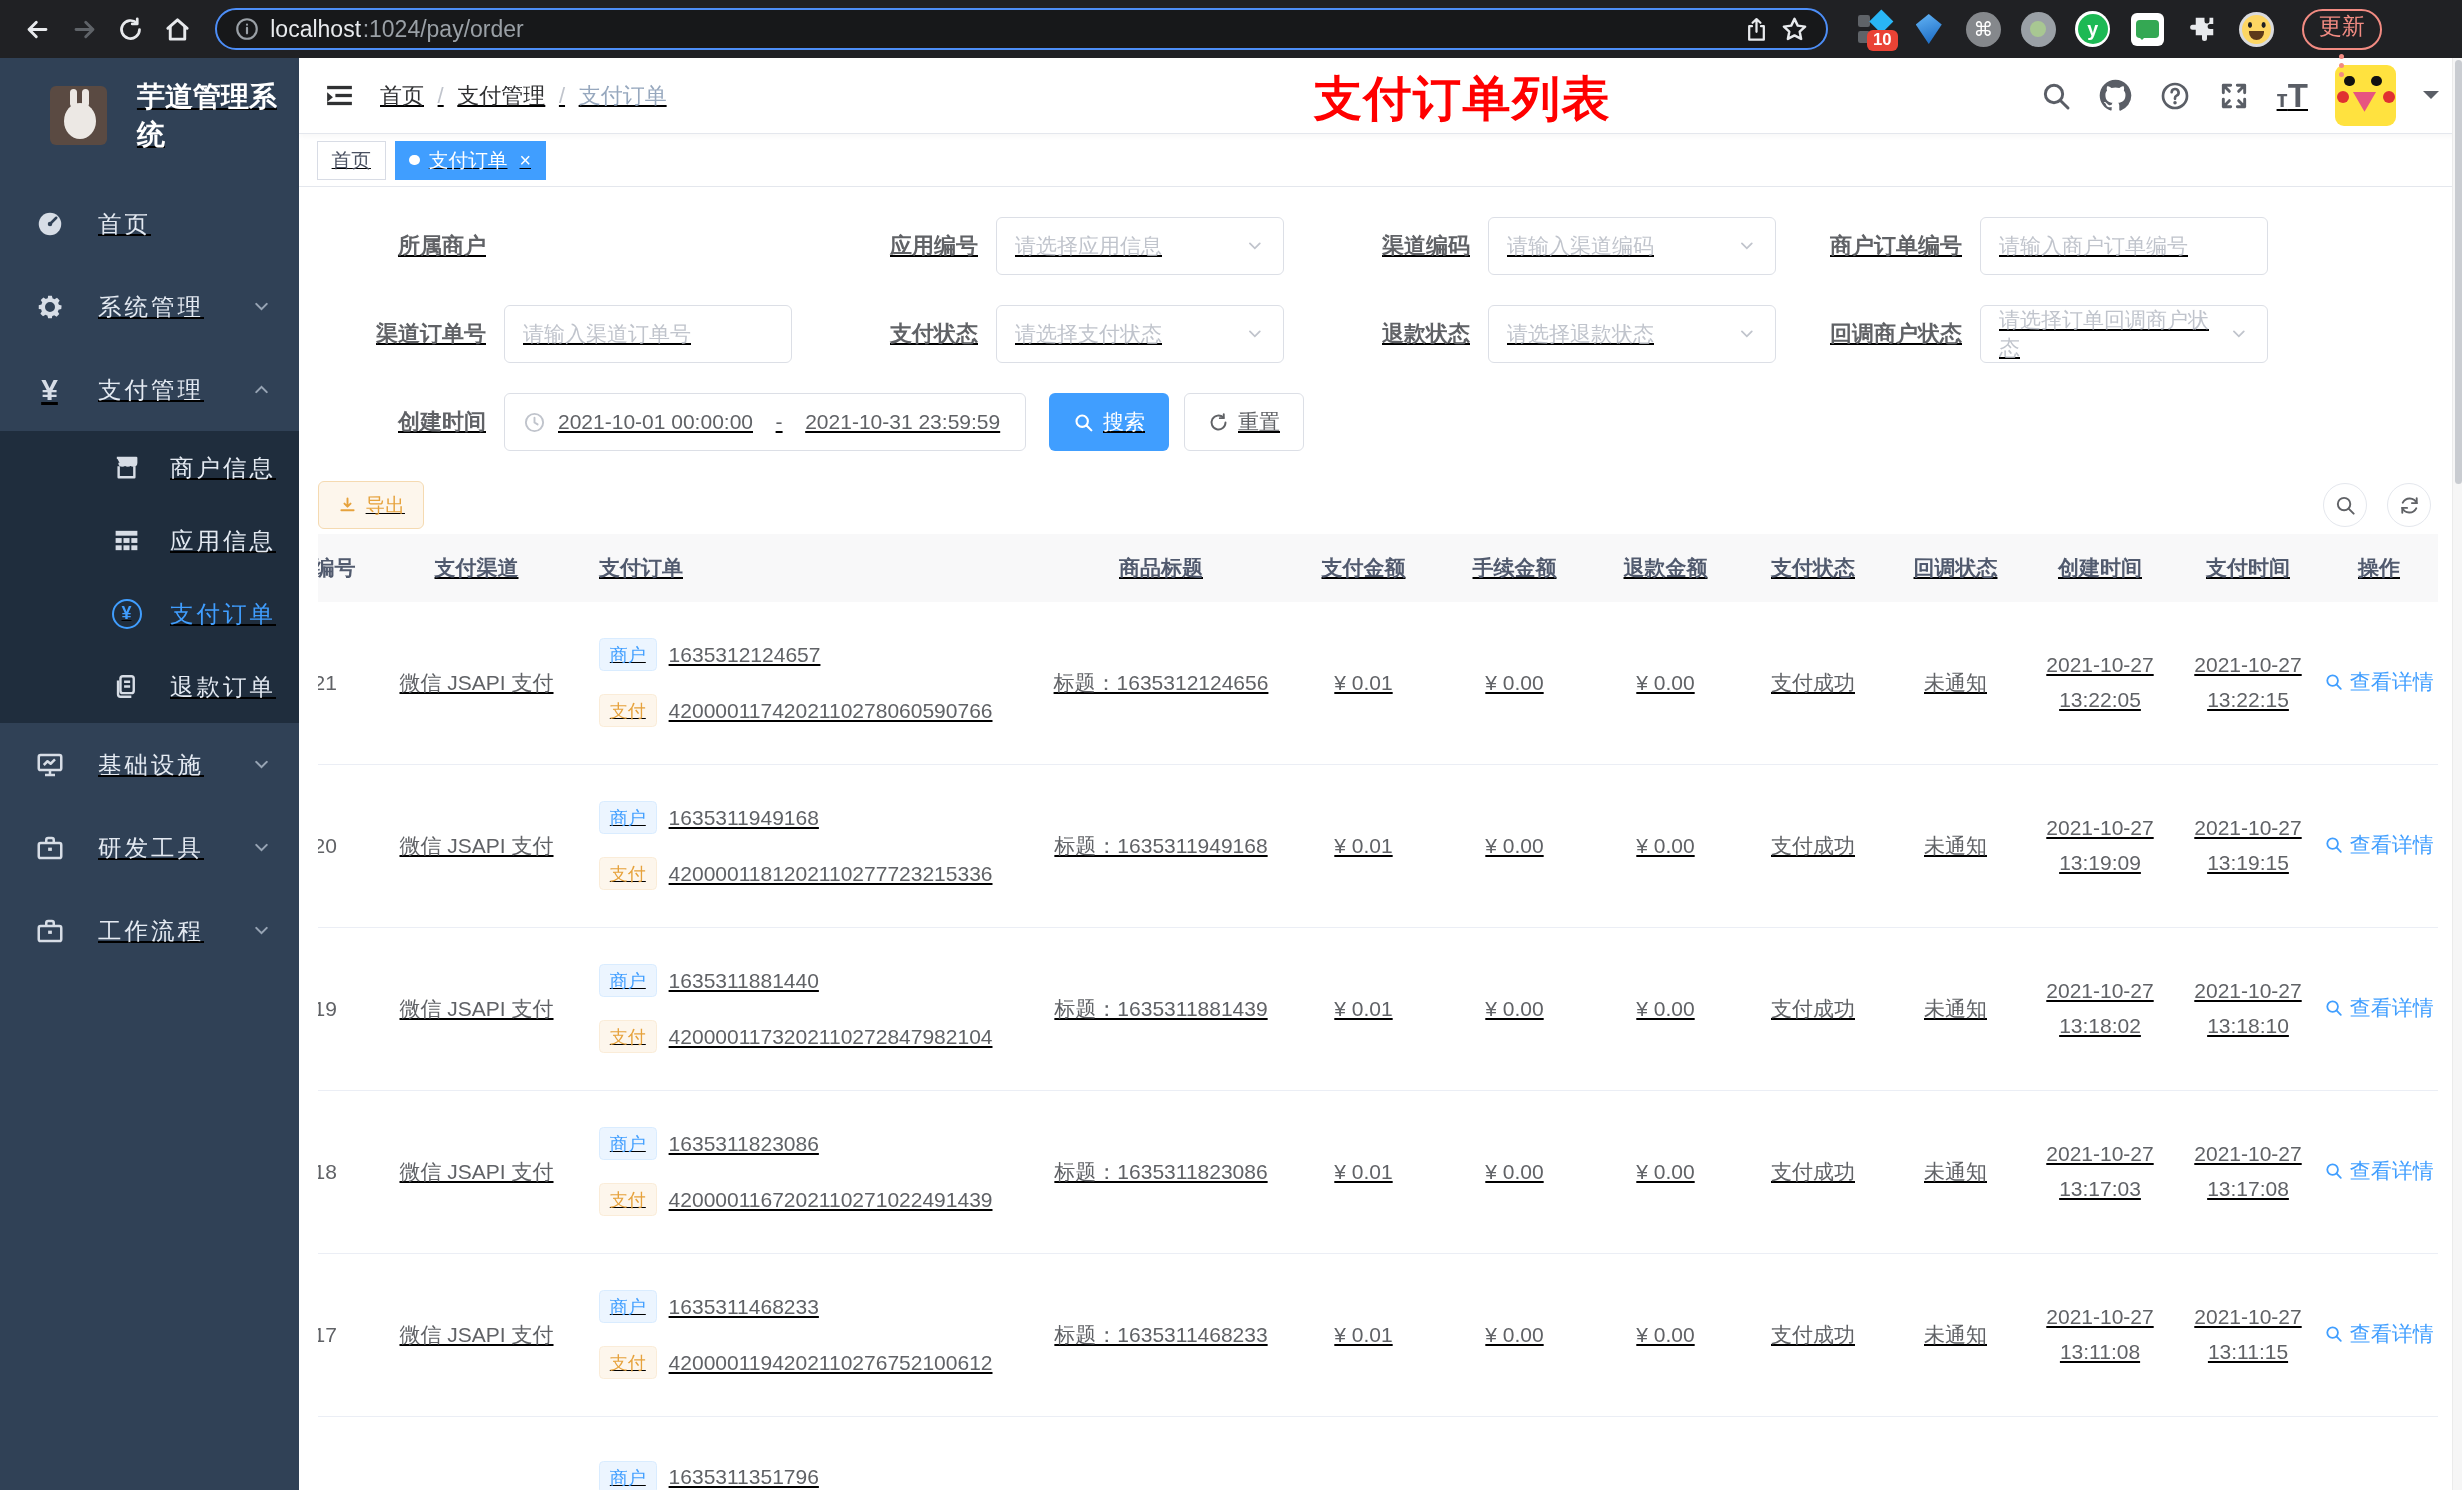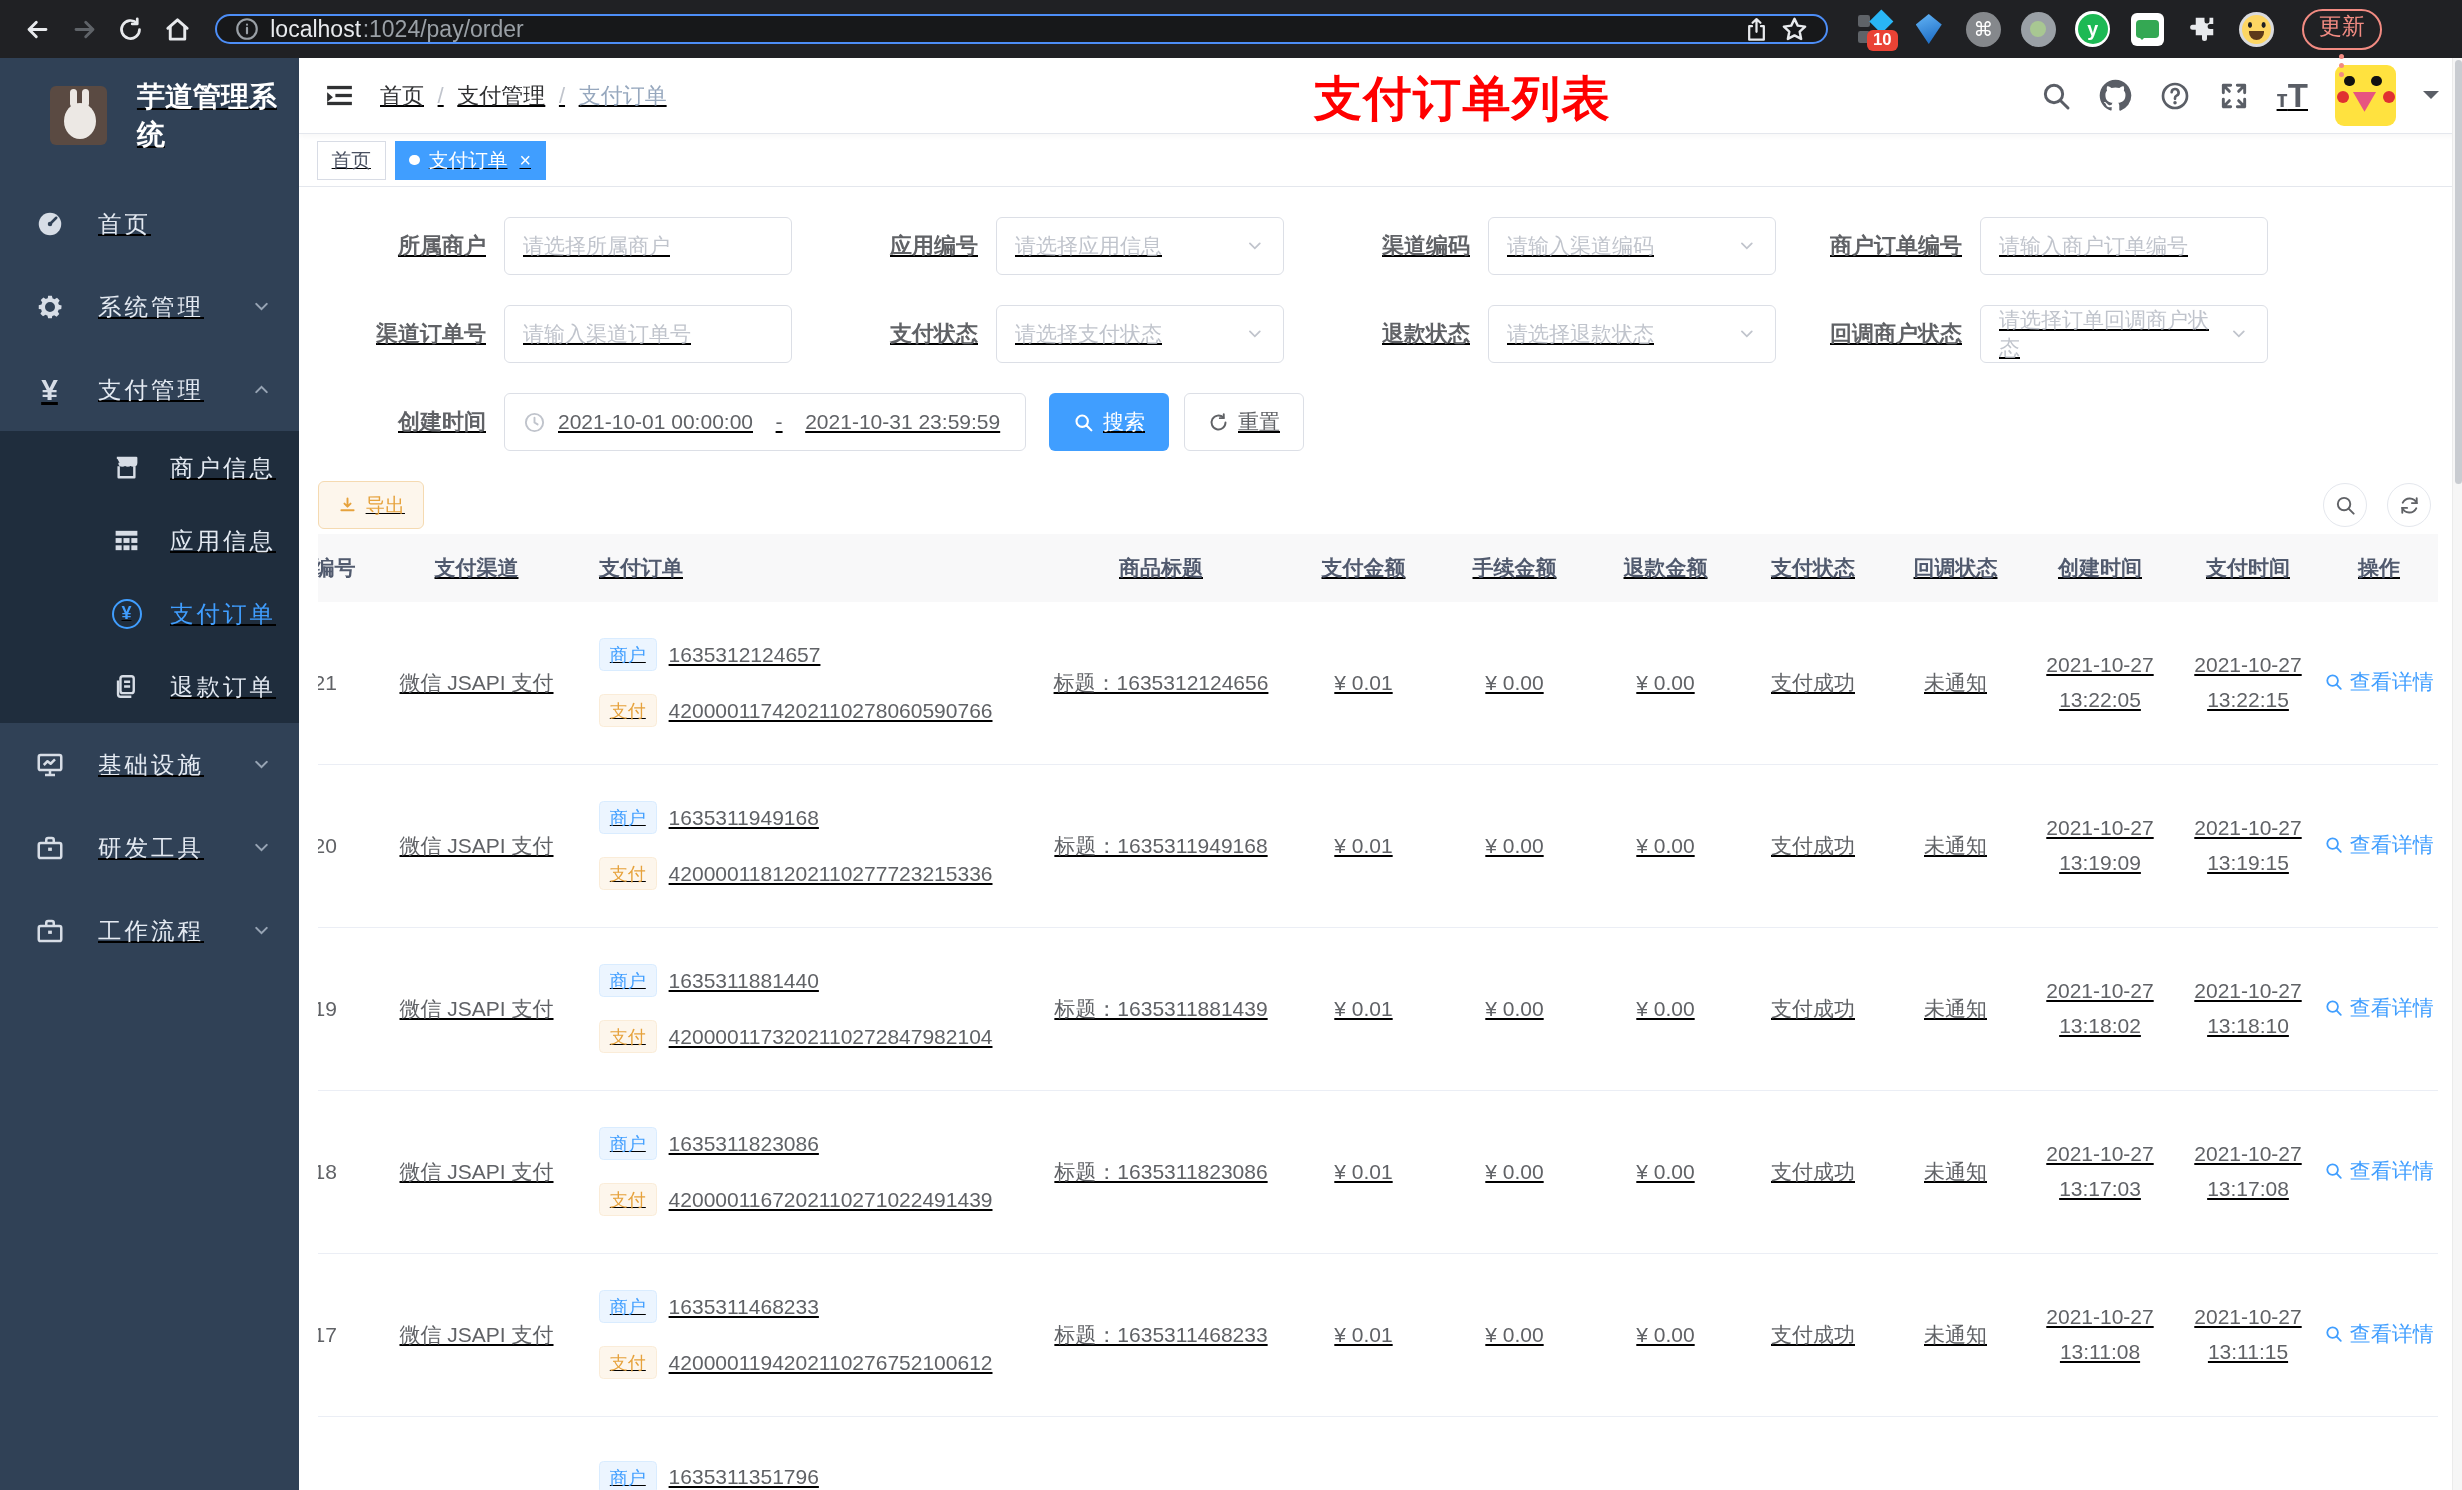--- a/index.html
+++ b/index.html
@@ -2,21 +2,21 @@
 <html style="font-size:12px"><head>
 <meta charset="utf-8">
 <style>
   * { margin:0; padding:0; box-sizing:border-box; }
   html,body { width:2462px; height:1490px; overflow:hidden; font-family:"Liberation Sans","DejaVu Sans",sans-serif; background:#fff; }
 
   
   .browser { height:58px; background:#202124; display:flex; align-items:center; padding:0 18px; gap:7.6px; position:relative; z-index:50; }
   .nav-btn { width:39px; height:39px; display:flex; align-items:center; justify-content:center; color:#e8eaed; flex:0 0 auto; }
   .nav-btn.dim { color:#5f6368; }
-  .omnibox { flex:1 1 auto; max-width:1613px; height:30px; margin-left:10.6px; background:#17181a; border:2.3px solid #4d8ef7; border-radius:23px; display:flex; align-items:center; padding:0 16.7px; gap:10.6px; }
+  .omnibox { flex:1 1 auto; max-width:1613px; height:42px; margin-left:10.6px; background:#17181a; border:2.3px solid #4d8ef7; border-radius:23px; display:flex; align-items:center; padding:0 16.7px; gap:10.6px; }
   .omnibox .host { color:#e8eaed; font-size:23px; }
   .omnibox .path { color:#9aa0a6; font-size:23px; margin-left:-9px; }
   .omni-spacer { flex:1; }
   .ext-row { display:flex; align-items:center; gap:19.7px; margin-left:21px; }
   .ext { position:relative; width:35px; height:35px; display:flex; align-items:center; justify-content:center; flex:0 0 auto; }
   .badge { position:absolute; right:-6px; bottom:-4.5px; background:#ea4335; color:#fff; font-size:16.7px; font-weight:700; border-radius:6px; padding:1.5px 6px; line-height:1.1; }
   .sq { position:absolute; width:12px; height:12px; border-radius:2.3px; background:#5f6368; }
   .diamond { position:absolute; width:16.7px; height:16.7px; background:#29b6f6; transform:rotate(45deg); right:1.5px; top:1.5px; }
   .gem { width:26px; height:30px; background:linear-gradient(160deg,#64b5f6,#1565c0); clip-path:polygon(50% 0,100% 35%,50% 100%,0 35%); }
   .circle-gray { width:35px; height:35px; border-radius:50%; background:#85888c; color:#fff; font-size:19.7px; display:flex; align-items:center; justify-content:center; }
@@ -413,23 +413,20 @@
         <span>支付订单</span>
         <span class="tag-close">×</span>
       </span>
     </div>
 
     <div class="content">
 
       <div class="f-row">
         <div class="f-group">
           <span class="f-label">所属商户</span>
-          <div class="ctl">
-              <span>请选择所属商户</span>
-            </div>
         </div>
         <div class="f-group">
           <span class="f-label">应用编号</span>
           <div class="ctl">
               <span>请选择应用信息</span>
             <span class="chev">
                 <svg width="19.7" height="19.7" viewBox="0 0 24 24" fill="none" stroke="currentColor" stroke-width="2.2" stroke-linecap="round">
                   <path d="M6 9l6 6 6-6"></path>
                 </svg>
               </span>

